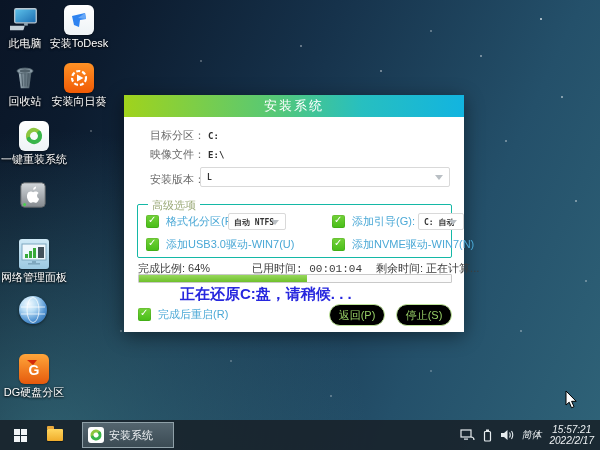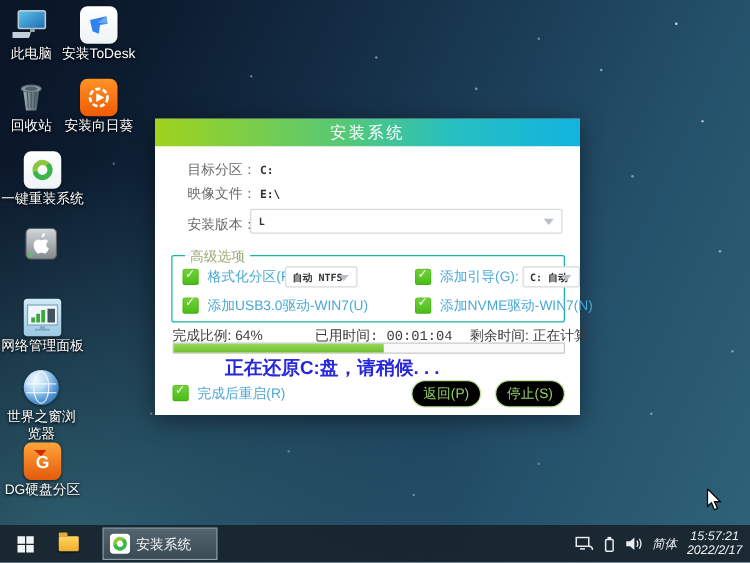--- a/index.html
+++ b/index.html
@@ -215,21 +215,20 @@
 
 <div class="desktop-icon di-7">
   <div class="art">
     <div class="globe">
       <svg width="28" height="28" viewBox="0 0 28 28" style="position:absolute;left:0;top:0;">
         <ellipse cx="14" cy="14" rx="6" ry="12.5" fill="none" stroke="rgba(255,255,255,.75)" stroke-width="1"></ellipse>
         <path d="M2 11 h24 M2 18 h24" stroke="rgba(255,255,255,.75)" stroke-width="1" fill="none"></path>
       </svg>
     </div>
   </div>
-  <span class="cap">世界之窗浏览器</span>
 </div>
 
 <div class="desktop-icon di-8">
   <div class="art">
     <div class="sq sq-dg"></div>
     <div class="center-art">
       <svg width="22" height="22" viewBox="0 0 22 22">
         <path d="M4 2 L14 2 L10 7 Z" fill="#d42a0a"></path>
         <text x="11" y="16.5" text-anchor="middle" font-size="14" font-weight="bold" fill="#fff" font-family="Liberation Sans,sans-serif">G</text>
       </svg>

